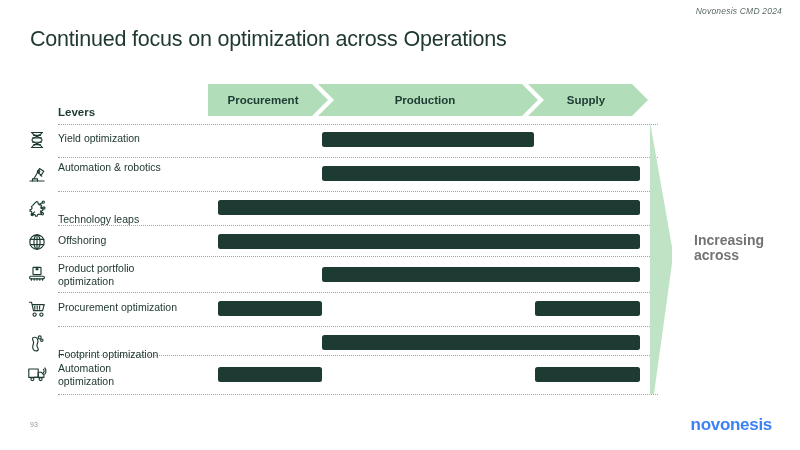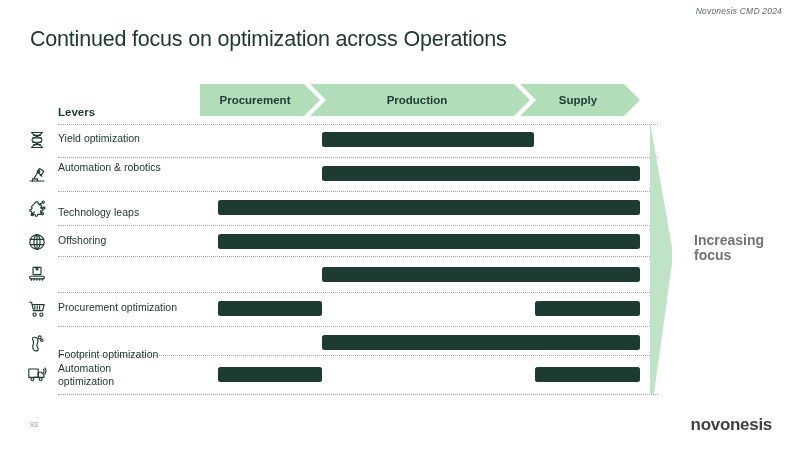--- a/index.html
+++ b/index.html
@@ -19,21 +19,21 @@
     font-size:8.5px;font-style:italic;color:#5a6a64;
     letter-spacing:.2px;
   }
   .slide-title{
     position:absolute;left:30px;top:27px;
     font-size:21.5px;font-weight:400;color:#213933;
     letter-spacing:-0.2px;white-space:nowrap;
   }
 
   
-  .chev-band{position:absolute;left:200px;top:84px;width:440px;height:44px;}
+  .chev-band{position:absolute;left:208px;top:84px;width:440px;height:44px;}
   .chev{
     position:absolute;top:0;height:32px;
     background:#b2ddb9;
     display:flex;align-items:center;justify-content:center;
     font-size:11.5px;font-weight:700;color:#1d3b33;
     box-sizing:border-box;
   }
   .chev.c1{left:0;width:120px;
     clip-path:polygon(0 0, 104px 0, 120px 50%, 104px 100%, 0 100%);}
   .chev.c2{left:110px;width:220px;
@@ -68,21 +68,21 @@
     clip-path:polygon(0% 0%, 100% 46%, 100% 52%, 18% 100%, 0% 100%);
   }
   .val-text{
     position:absolute;left:694px;top:233px;
     font-size:14px;font-weight:700;color:#737373;line-height:15px;
   }
 
   
   .pageno{position:absolute;left:30px;bottom:22px;font-size:7px;color:#8d9a95;}
   .brand{position:absolute;right:28px;bottom:15px;font-size:17px;
-         font-weight:700;color:#404040;letter-spacing:-0.3px;}
+         font-weight:700;color:#3b82f6;letter-spacing:-0.3px;}
 </style>
 </head>
 <body>
 
 <div id="slide">
 
   <div class="eyebrow">Novonesis CMD 2024</div>
 
   <div class="slide-title">Continued focus on optimization across Operations</div>
 
@@ -146,21 +146,21 @@
             <g fill="none" stroke="#1d3b33" stroke-width="1.15" stroke-linecap="round" stroke-linejoin="round">
               <path d="M8.7 4.2l1.3-.8 1.1 1 .1 1.5 1.1 1 1.4-.3 1 1.2-.7 1.3.5 1.4 1.4.5-.1 1.6-1.4.4-.7 1.3.6 1.3-1.2 1-1.3-.6-1.3.7-.3 1.4-1.6.1-.5-1.4-1.4-.5-1.2.8-1.1-1.1.6-1.3-.6-1.3-1.4-.2.1-1.6 1.4-.4.6-1.3-.7-1.3 1.2-1z"></path>
               <circle cx="16.3" cy="4.1" r="1.1"></circle>
               <circle cx="16.9" cy="10" r="1.1"></circle>
               <circle cx="15.4" cy="15.7" r="1.1"></circle>
               <circle cx="5.2" cy="16.6" r="1.1"></circle>
               <path d="M12.6 6.1l2.9-1.4M13.8 9.9h2M13.4 12.9l1.3 1.8M7.6 13.8l-2 2"></path>
             </g>
           </svg>
         </div>
-        <div class="label" style="top: 11px; text-align: right;">Technology leaps</div>
+        <div class="label" style="top: 18px; text-align: right;">Technology leaps</div>
         <div class="bar" style="left: 218px; width: 422px; top: 4.5px;"></div>
       </div>
       <div class="row" style="top: 229px; height: 24px;">
         <div class="icon" style="top: 3px;">
           <svg width="20" height="20" viewBox="0 0 20 20">
             <g fill="none" stroke="#1d3b33" stroke-width="1.15" stroke-linecap="round" stroke-linejoin="round">
               <circle cx="10" cy="10" r="7.2"></circle>
               <ellipse cx="10" cy="10" rx="3.1" ry="7.2"></ellipse>
               <path d="M3.2 7.4h13.6M3.2 12.6h13.6M10 2.8v14.4"></path>
             </g>
@@ -173,20 +173,21 @@
         <div class="icon" style="top: 6px;">
           <svg width="20" height="20" viewBox="0 0 20 20">
             <g fill="none" stroke="#1d3b33" stroke-width="1.15" stroke-linecap="round" stroke-linejoin="round">
               <rect x="6" y="3.4" width="8" height="7.2" rx="0.6"></rect>
               <path d="M9.2 3.4v2.4l.8-.7.8.7V3.4"></path>
               <rect x="2.6" y="12.2" width="14.8" height="2.6" rx="1.3"></rect>
               <path d="M4.4 14.8v1.4M7.2 14.8v1.4M10 14.8v1.4M12.8 14.8v1.4M15.6 14.8v1.4"></path>
             </g>
           </svg>
         </div>
+        <div class="label" style="top: 4px; width: 105px;">Product portfolio optimization</div>
         <div class="bar" style="left: 322px; width: 318px; top: 8.5px;"></div>
       </div>
       <div class="row" style="top: 296px; height: 24px;">
         <div class="icon" style="top: 3px;">
           <svg width="20" height="20" viewBox="0 0 20 20">
             <g fill="none" stroke="#1d3b33" stroke-width="1.15" stroke-linecap="round" stroke-linejoin="round">
               <path d="M2.4 3.2h2.1l2 8.4h9.1l1.6-6H5.3"></path>
               <path d="M7.8 7.1v3.1M10.2 7.1v3.1M12.6 7.1v3.1"></path>
               <circle cx="7.6" cy="15.6" r="1.6"></circle>
               <circle cx="14.4" cy="15.6" r="1.6"></circle>
@@ -225,19 +226,19 @@
         </div>
         <div class="label" style="top: 4px; width: 105px;">Automation optimization</div>
         <div class="bar" style="left: 218px; width: 104px; top: 8.5px;"></div>
         <div class="bar" style="left: 535px; width: 105px; top: 8.5px;"></div>
       </div>
     </div>
 
   <div class="val-arrow"></div>
   <div class="val-text">
     <div>Increasing</div>
-    <div>focus</div>
+    <div>across</div>
   </div>
 
   <div class="pageno">93</div>
   <div class="brand">novonesis</div>
 
 </div>
 
 </body></html>

